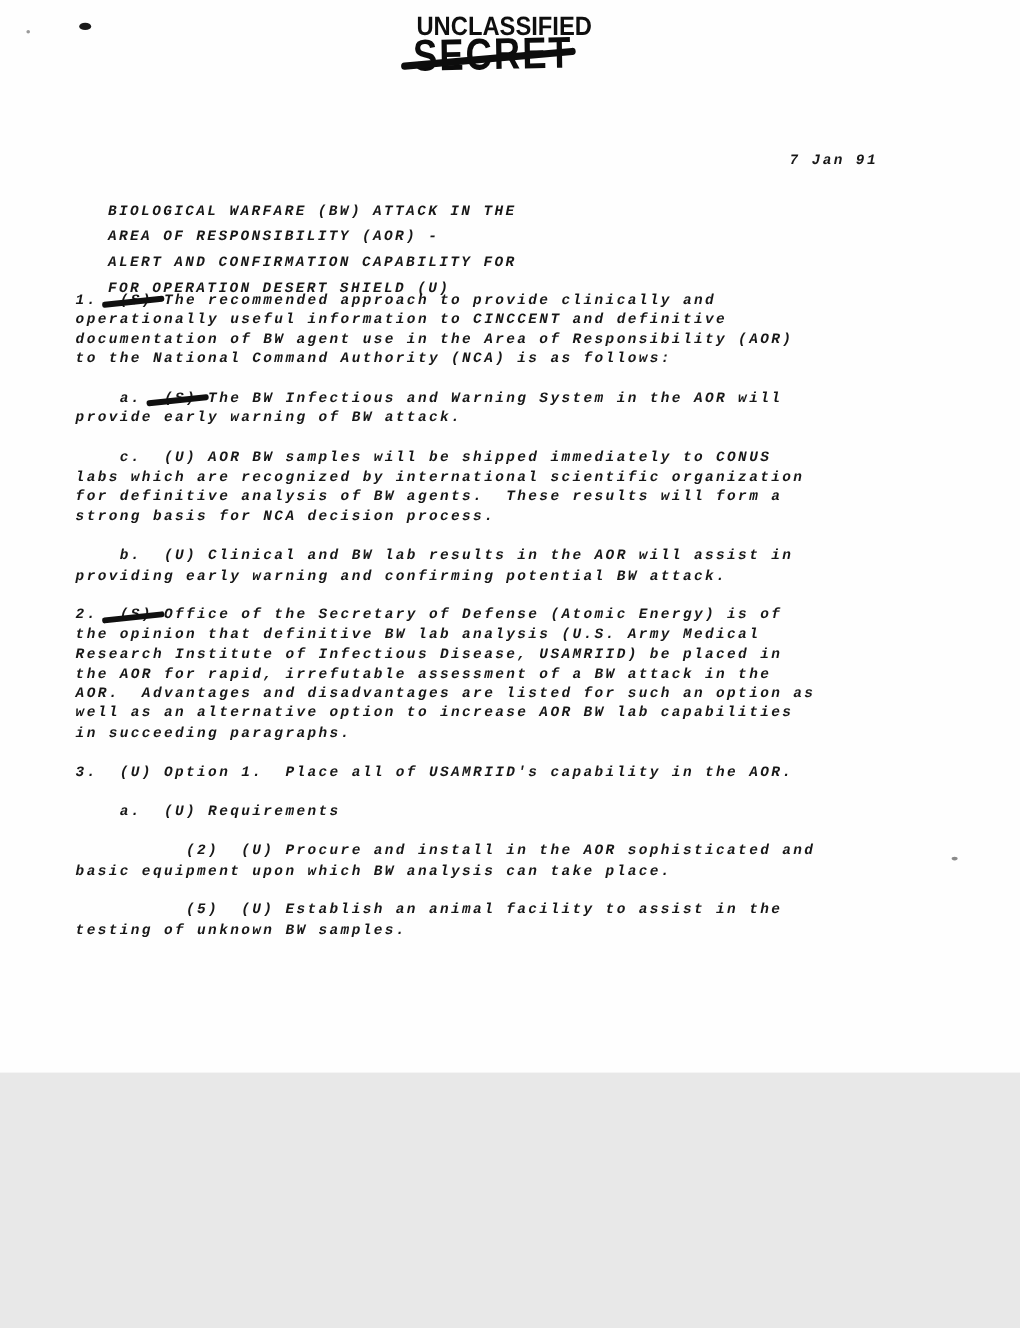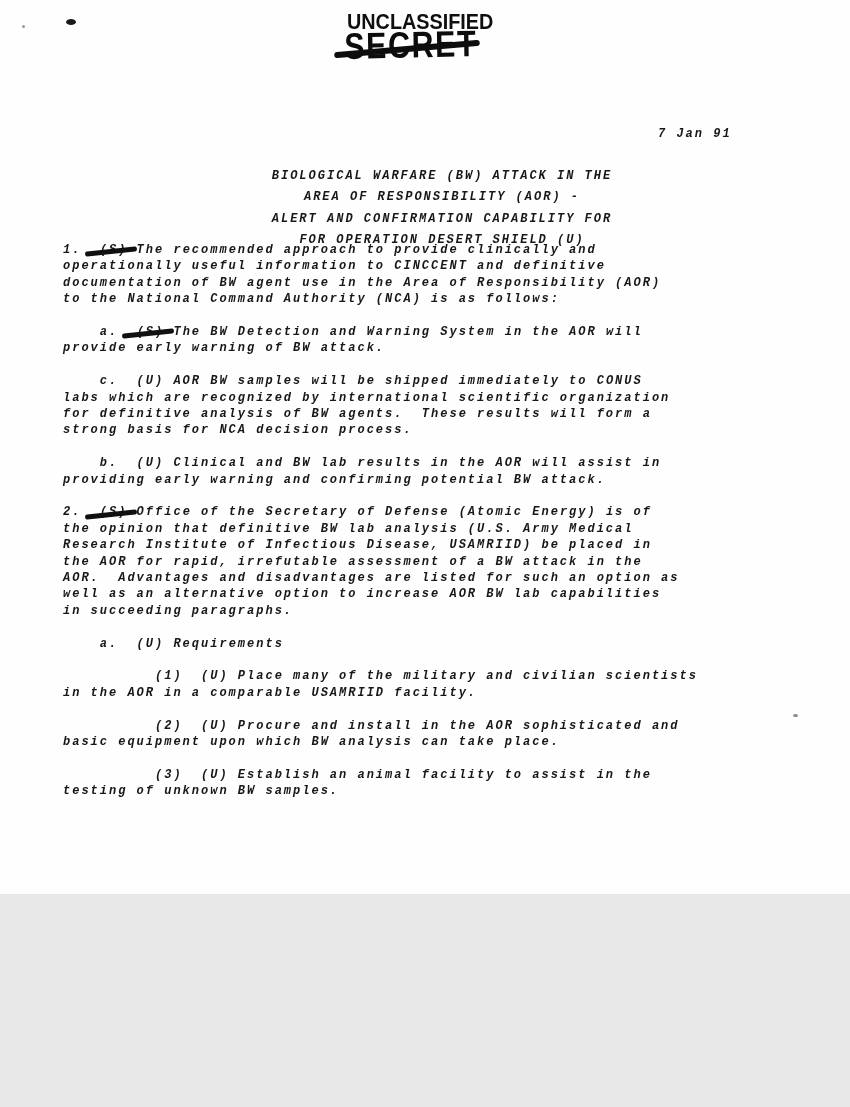--- a/index.html
+++ b/index.html
@@ -45,21 +45,21 @@
     position:absolute;
     height:6px;
     background:#0d0d0d;
     border-radius:3px;
     transform:rotate(-5deg);
   }
   
   .date{position:absolute;left:658px;top:127px;white-space:pre;}
   .doc-title{
     position:absolute;left:90px;top:166px;width:704px;
-    text-align:center;line-height:21.3px;white-space:pre;
+    text-align:left;line-height:21.3px;white-space:pre;
   }
   
   .doc-body{
     position:absolute;left:63px;top:242px;width:760px;
     line-height:16.4px;white-space:pre-wrap;
   }
   .para{margin:0 0 16.4px 0;}
   .struck{position:relative;display:inline-block;}
   .struck::after{
     content:"";position:absolute;left:-15px;right:-9px;top:45%;
@@ -90,34 +90,33 @@
   <div class="stamp-secret" style="left:344px;top:26px;">SECRET</div>
   <div class="stamp-strike" style="left:334px;top:46px;width:146px;"></div>
 
   <div class="date mono">7 Jan 91</div>
 
   <div class="doc-title mono"><div>BIOLOGICAL WARFARE (BW) ATTACK IN THE</div><div>AREA OF RESPONSIBILITY (AOR) -</div><div>ALERT AND CONFIRMATION CAPABILITY FOR</div><div>FOR OPERATION DESERT SHIELD (U)</div></div>
 
   <div class="doc-body mono"><div class="para"><span>1.  </span><span class="struck">(S)</span><span> The recommended approach to provide clinically and
 operationally useful information to CINCCENT and definitive
 documentation of BW agent use in the Area of Responsibility (AOR)
-to the National Command Authority (NCA) is as follows:</span></div><div class="para"><span>    a.  </span><span class="struck">(S)</span><span> The BW Detection and Warning System in the AOR will
+to the National Command Authority (NCA) is as follows:</span></div><div class="para"><span>    a.  </span><span class="struck">(S)</span><span> The BW Infectious and Warning System in the AOR will
 provide early warning of BW attack.</span></div><div class="para"><span>    c.  (U) AOR BW samples will be shipped immediately to CONUS
 labs which are recognized by international scientific organization
 for definitive analysis of BW agents.  These results will form a
 strong basis for NCA decision process.</span></div><div class="para"><span>    b.  (U) Clinical and BW lab results in the AOR will assist in
 providing early warning and confirming potential BW attack.</span></div><div class="para"><span>2.  </span><span class="struck">(S)</span><span> Office of the Secretary of Defense (Atomic Energy) is of
 the opinion that definitive BW lab analysis (U.S. Army Medical
 Research Institute of Infectious Disease, USAMRIID) be placed in
 the AOR for rapid, irrefutable assessment of a BW attack in the
 AOR.  Advantages and disadvantages are listed for such an option as
 well as an alternative option to increase AOR BW lab capabilities
-in succeeding paragraphs.</span></div><div class="para"><span>    a.  (U) Requirements</span></div><div class="para"><span>          (1)  (U) Place many of the military and civilian scientists
-in the AOR in a comparable USAMRIID facility.</span></div><div class="para"><span>          (2)  (U) Procure and install in the AOR sophisticated and
-basic equipment upon which BW analysis can take place.</span></div><div class="para"><span>          (3)  (U) Establish an animal facility to assist in the
+in succeeding paragraphs.</span></div><div class="para"><span>3.  (U) Option 1.  Place all of USAMRIID's capability in the AOR.</span></div><div class="para"><span>    a.  (U) Requirements</span></div><div class="para"><span>          (2)  (U) Procure and install in the AOR sophisticated and
+basic equipment upon which BW analysis can take place.</span></div><div class="para"><span>          (5)  (U) Establish an animal facility to assist in the
 testing of unknown BW samples.</span></div></div>
 
   <div class="class-footer mono"><div>CLASSIFIED BY:   MULTIPLE SOURCES</div></div>
 
   <div class="stamp-unclass" style="left:347px;top:1007px;">UNCLASSIFIED</div>
   <div class="stamp-secret" style="left:342px;top:1024px;">SECRET</div>
   <div class="stamp-strike" style="left:332px;top:1043px;width:146px;"></div>
 
   <div class="encl">
     <span class="sr">ENCL 4</span>

